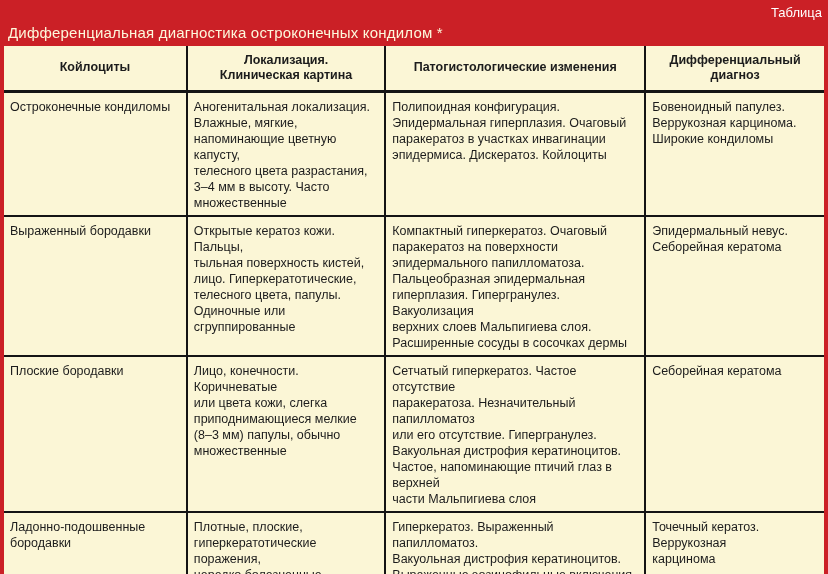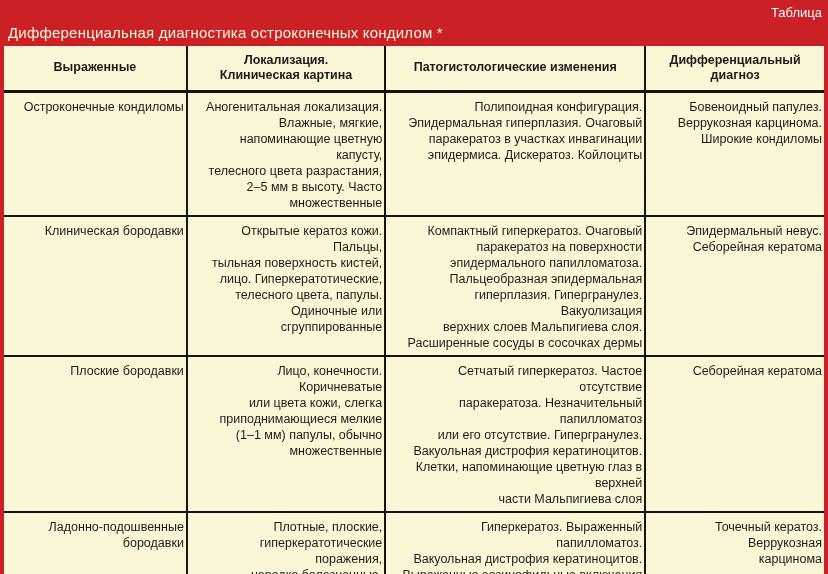--- a/index.html
+++ b/index.html
@@ -63,21 +63,21 @@
     text-align: center;
     vertical-align: middle;
     white-space: pre-line;
     padding: 2px 4px;
   }
   table.diff-table thead th {
     border-bottom: 3px solid #141414;
   }
   table.diff-table td {
     vertical-align: top;
-    text-align: right;
+    text-align: left;
     font-size: 12.5px;
     line-height: 16px;
     padding: 6px 2px 4px 6px;
     white-space: pre-line;
   }
   tr.row-1 td { height: 110px; }
   tr.row-2 td { height: 130px; }
   tr.row-3 td { height: 111px; }
   tr.row-4 td { height: 96px;  }
 </style>
@@ -94,73 +94,73 @@
   <div class="table-block">
     <table class="diff-table">
       <colgroup>
         <col style="width:22.3%">
         <col style="width:24.2%">
         <col style="width:31.7%">
         <col style="width:21.8%">
       </colgroup>
       <thead>
         <tr>
-          <th>Выраженные</th>
+          <th>Койлоциты</th>
           <th>Локализация.
 Клиническая картина</th>
           <th>Патогистологические изменения</th>
           <th>Дифференциальный диагноз</th>
         </tr>
       </thead>
       <tbody>
         <tr class="row-1">
           <td>Остроконечные кондиломы</td>
           <td>Аногенитальная локализация.
 Влажные, мягкие,
 напоминающие цветную капусту,
 телесного цвета разрастания,
-2–5 мм в высоту. Часто
+3–4 мм в высоту. Часто
 множественные</td>
           <td>Полипоидная конфигурация.
 Эпидермальная гиперплазия. Очаговый
 паракератоз в участках инвагинации
 эпидермиса. Дискератоз. Койлоциты</td>
           <td>Бовеноидный папулез.
 Веррукозная карцинома.
 Широкие кондиломы</td>
         </tr>
         <tr class="row-2">
-          <td>Клиническая бородавки</td>
+          <td>Выраженный бородавки</td>
           <td>Открытые кератоз кожи. Пальцы,
 тыльная поверхность кистей,
 лицо. Гиперкератотические,
 телесного цвета, папулы.
 Одиночные или сгруппированные</td>
           <td>Компактный гиперкератоз. Очаговый
 паракератоз на поверхности
 эпидермального папилломатоза.
 Пальцеобразная эпидермальная
 гиперплазия. Гипергранулез. Вакуолизация
 верхних слоев Мальпигиева слоя.
 Расширенные сосуды в сосочках дермы</td>
           <td>Эпидермальный невус.
 Себорейная кератома</td>
         </tr>
         <tr class="row-3">
           <td>Плоские бородавки</td>
           <td>Лицо, конечности. Коричневатые
 или цвета кожи, слегка
 приподнимающиеся мелкие
-(1–1 мм) папулы, обычно
+(8–3 мм) папулы, обычно
 множественные</td>
           <td>Сетчатый гиперкератоз. Частое отсутствие
 паракератоза. Незначительный папилломатоз
 или его отсутствие. Гипергранулез.
 Вакуольная дистрофия кератиноцитов.
-Клетки, напоминающие цветную глаз в верхней
+Частое, напоминающие птичий глаз в верхней
 части Мальпигиева слоя</td>
           <td>Себорейная кератома</td>
         </tr>
         <tr class="row-4">
           <td>Ладонно-подошвенные
 бородавки</td>
           <td>Плотные, плоские,
 гиперкератотические поражения,
 нередко болезненные.
 Могут быть одиночными

